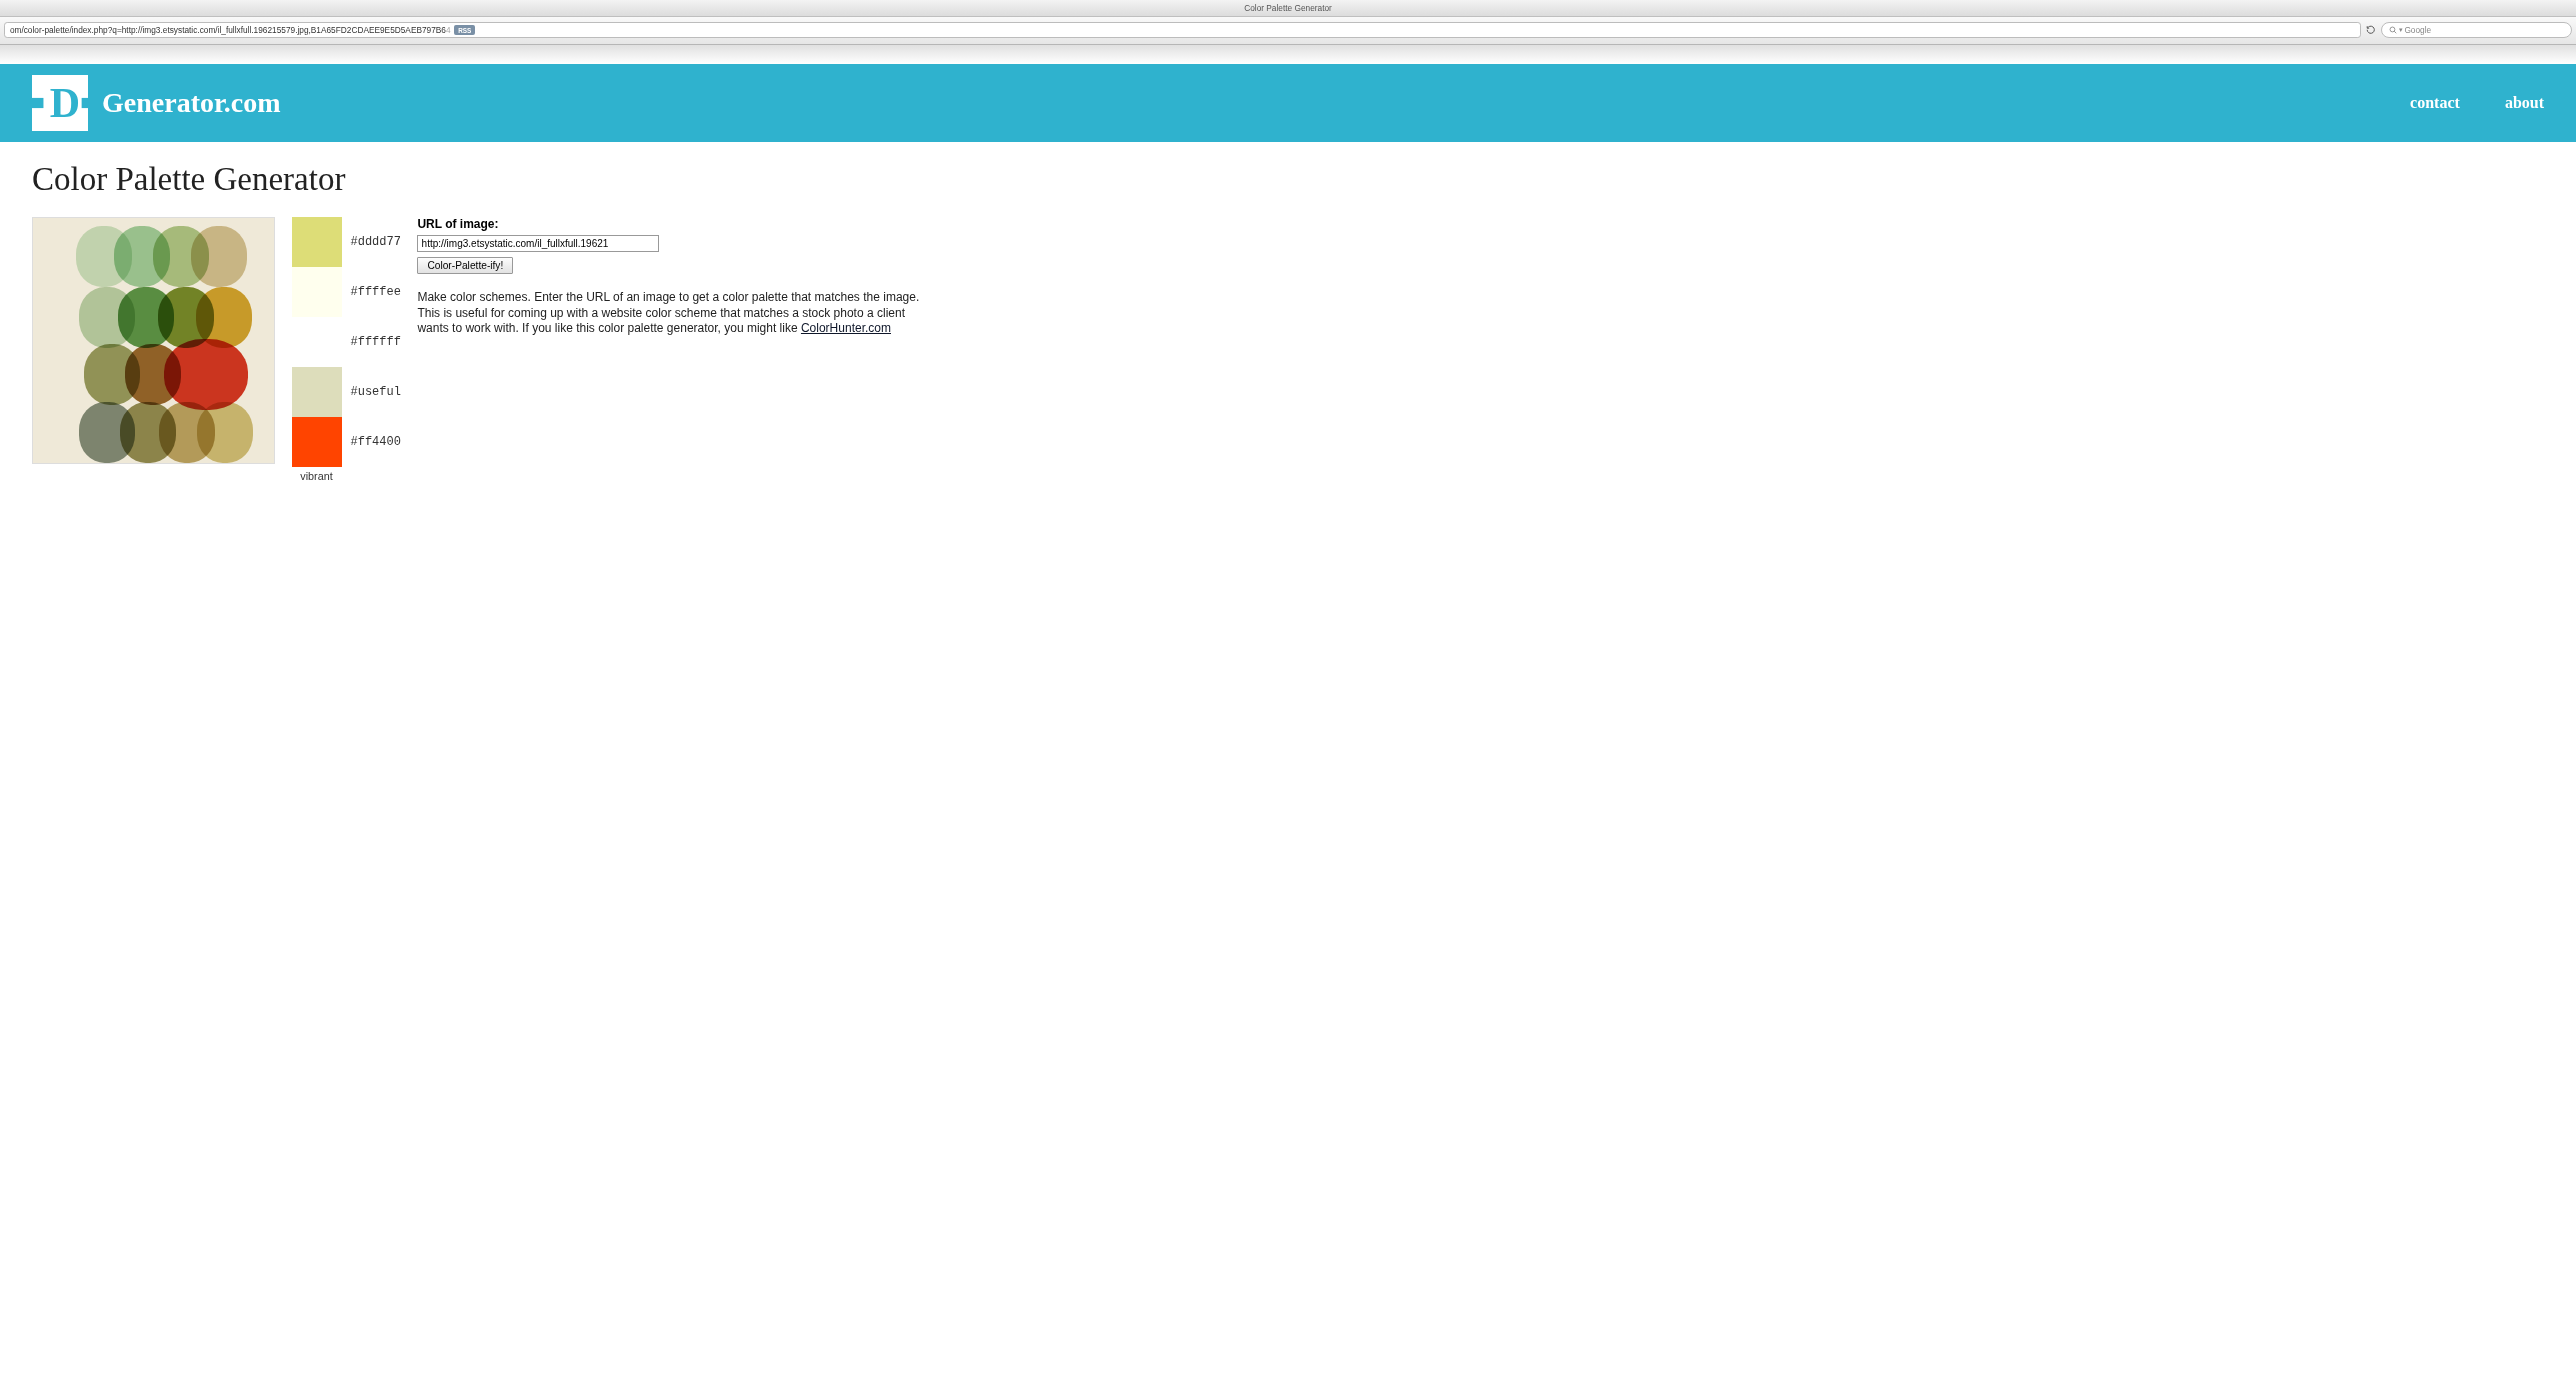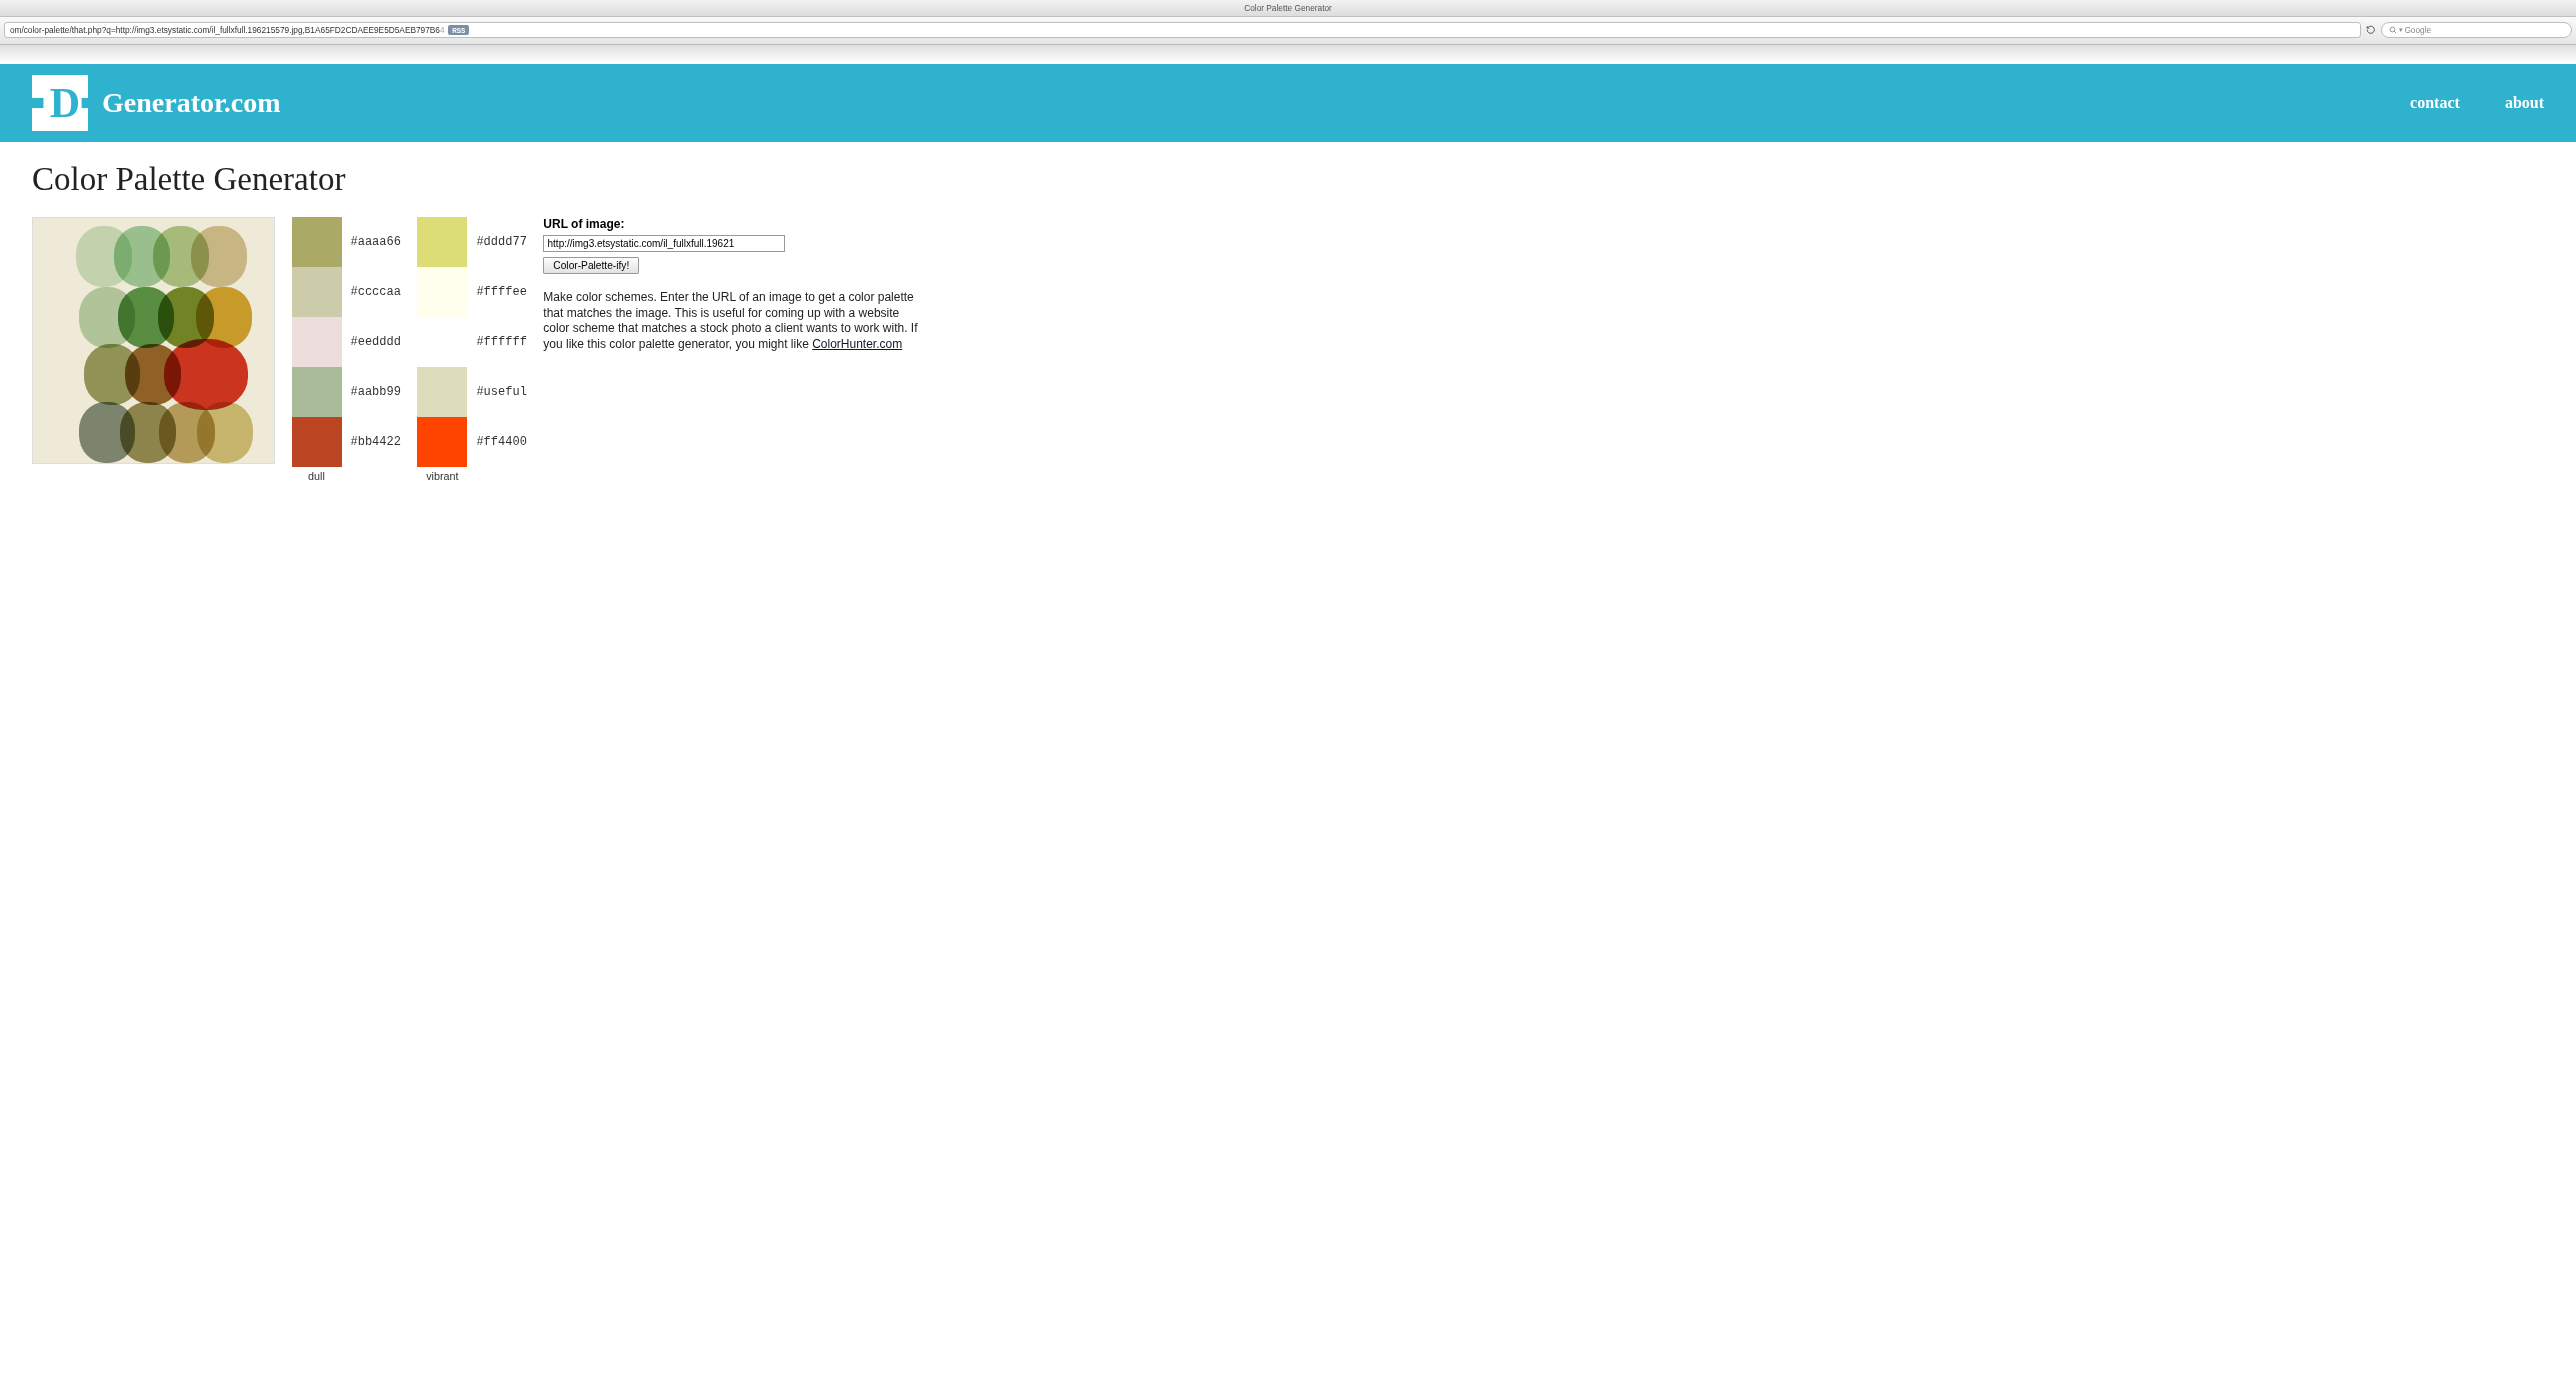--- a/index.html
+++ b/index.html
@@ -45,21 +45,21 @@
     
     .oval { position:absolute; width:56px; height:61px; border-radius:46%; mix-blend-mode:multiply; }
   </style>
 </head>
 <body>
 
 <div class="mac-title">Color Palette Generator</div>
 
 <div class="toolbar">
   <div class="addr">
-    <span>om/color-palette/that.php?q=http://img3.etsystatic.com/il_fullxfull.196215579.jpg,B1A65FD2CDAEE9E5D5AEB797B6</span>
+    <span>om/color-palette/index.php?q=http://img3.etsystatic.com/il_fullxfull.196215579.jpg,B1A65FD2CDAEE9E5D5AEB797B6</span>
       <span class="dim">4</span>
     <span class="rss">RSS</span>
   </div>
   <div class="reload">
     <svg width="9.5" height="9.5" viewBox="0 0 24 24" fill="none" stroke="#555" stroke-width="2.5">
         <path d="M3 12a9 9 0 1 0 3-6.7L3 8"></path>
         <path d="M3 3v5h5"></path>
       </svg>
   </div>
   <div class="search">
@@ -109,43 +109,20 @@
       <div class="oval" style="left:51px;  top:126px; background:#8a8f4a; opacity:.85;"></div>
       <div class="oval" style="left:92px; top:126px; background:#9a6a2e;"></div>
       <div class="oval" style="left:131px; top:121px; width:84px; height:71px; background:#d93a24;"></div>
 
       <div class="oval" style="left:46px;  top:184px; background:#6f7d6c; opacity:.85;"></div>
       <div class="oval" style="left:87px; top:184px; background:#8a8445; opacity:.9;"></div>
       <div class="oval" style="left:126px; top:184px; background:#b49a4f; opacity:.85;"></div>
       <div class="oval" style="left:164px; top:184px; background:#c9b560; opacity:.8;"></div>
     </div>
 
-    <div class="palette-col">
-      <div class="row">
-        <div class="swatch" style="background: rgb(170, 170, 102);"></div>
-        <div class="hex">#aaaa66</div>
-      </div>
-      <div class="row">
-        <div class="swatch" style="background: rgb(204, 204, 170);"></div>
-        <div class="hex">#ccccaa</div>
-      </div>
-      <div class="row">
-        <div class="swatch" style="background: rgb(238, 221, 221);"></div>
-        <div class="hex">#eedddd</div>
-      </div>
-      <div class="row">
-        <div class="swatch" style="background: rgb(170, 187, 153);"></div>
-        <div class="hex">#aabb99</div>
-      </div>
-      <div class="row">
-        <div class="swatch" style="background: rgb(187, 68, 34);"></div>
-        <div class="hex">#bb4422</div>
-      </div>
-      <div class="col-label">dull</div>
-    </div>
 
     <div class="palette-col">
       <div class="row">
         <div class="swatch" style="background: rgb(221, 221, 119);"></div>
         <div class="hex">#dddd77</div>
       </div>
       <div class="row">
         <div class="swatch" style="background: rgb(255, 255, 238);"></div>
         <div class="hex">#ffffee</div>
       </div>

